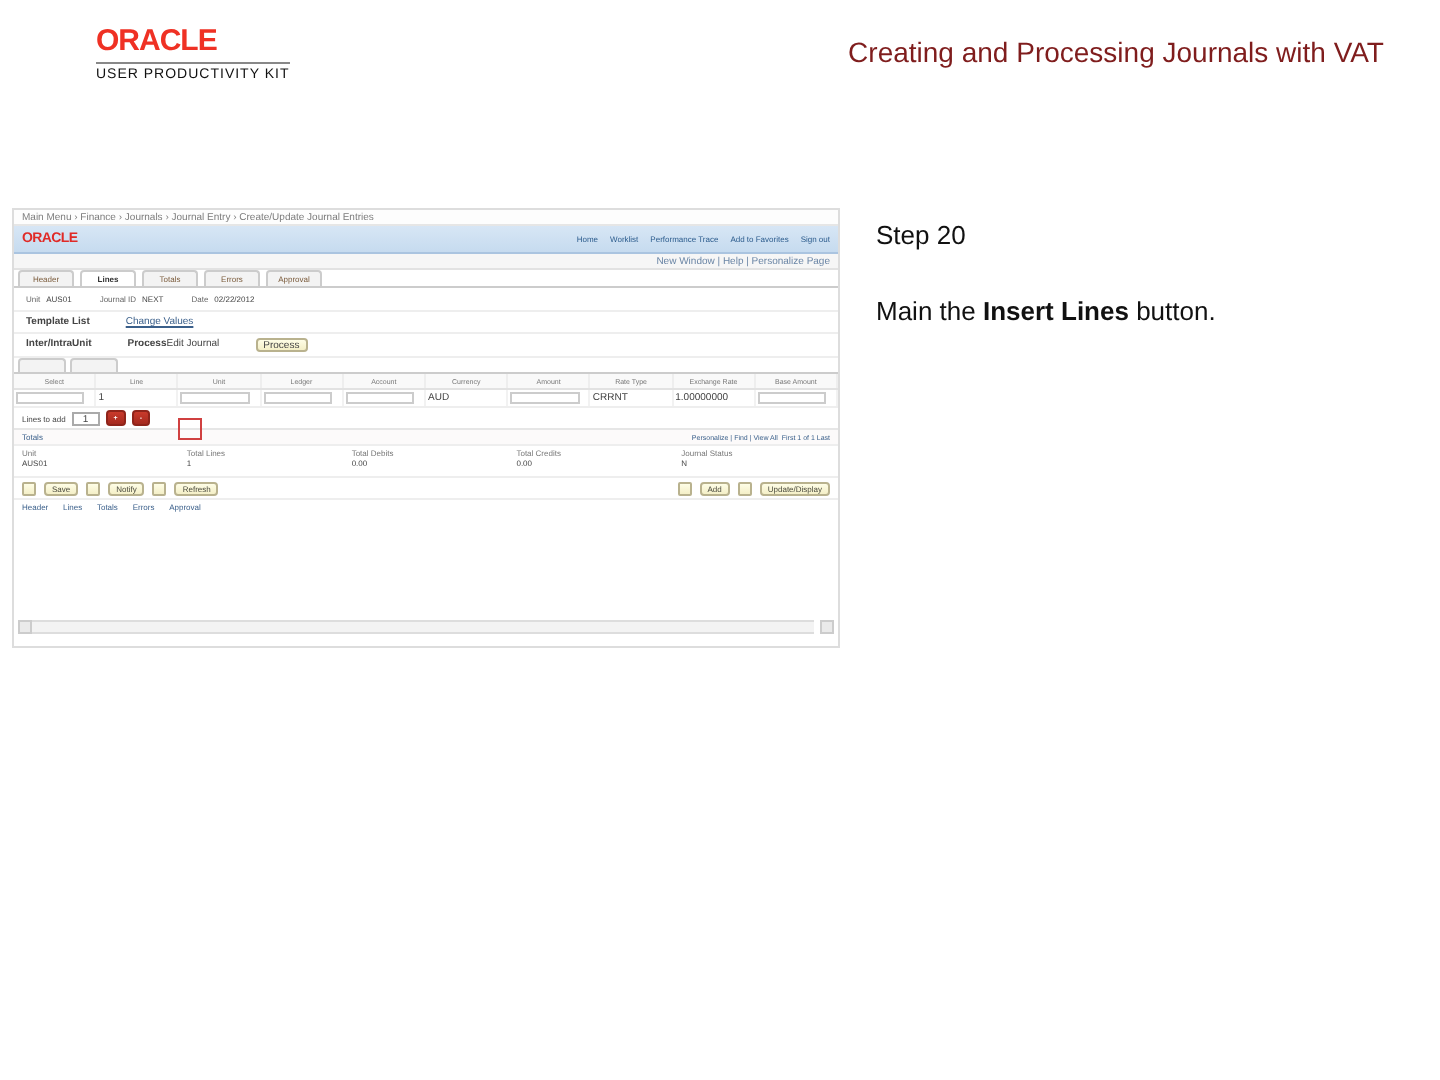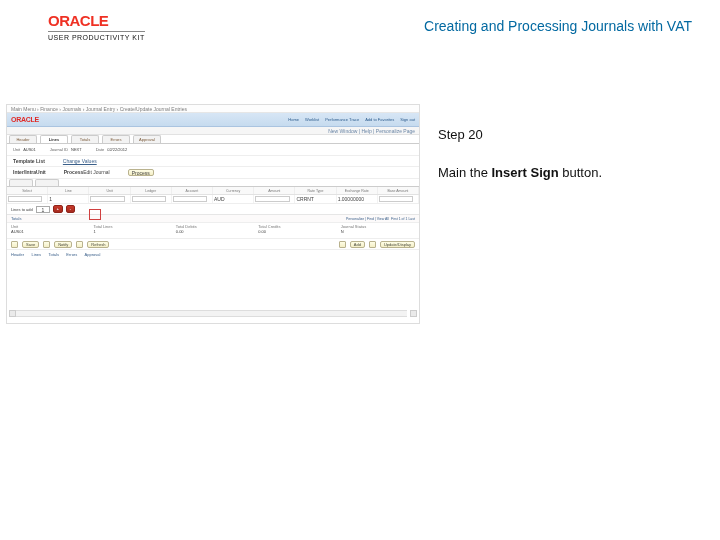--- a/index.html
+++ b/index.html
@@ -31,21 +31,21 @@
   .logo-sub {
     font-size: 7px;
     letter-spacing: 0.5px;
     color: #111;
     border-top: 1px solid #888;
     margin-top: 2px;
     padding-top: 2px;
   }
   .page-title {
     font-size: 14px;
-    color: #0369a1;
+    color: #7f1d1d;
   }
   .content {
     position: absolute;
     top: 104px;
     left: 6px;
     right: 6px;
     bottom: 6px;
     display: flex;
   }
   .screenshot-pane {
@@ -259,21 +259,21 @@
     position: absolute;
     border: 1px solid #d04040;
     pointer-events: none;
   }
   .instructions {
     flex: 1;
     padding: 6px 0 0 18px;
     font-size: 13px;
     color: #111;
   }
-  .step-label { margin-bottom: 22px; margin-top: 17px; }
+  .step-label { margin-bottom: 22px; }
   .instr-text { line-height: 1.35; }
   .instr-text b { font-weight: bold; }
 </style>
 </head>
 <body>
 
 <div class="header">
   <div class="logo-block">
     <div class="logo">ORACLE</div>
     <div class="logo-sub">USER PRODUCTIVITY KIT</div>
@@ -441,17 +441,17 @@
     <div class="sc-empty">
       <div class="arrow"></div>
       <div class="bar"></div>
       <div class="arrow"></div>
     </div>
   </div>
 
   <div class="instructions">
     <div class="step-label">Step 20</div>
     <div class="instr-text">
-      <span>Main the </span><b>Insert Sign</b><span> button.</span>
+      <span>Main the </span><b>Insert Lines</b><span> button.</span>
     </div>
   </div>
 
 </div>
 
 </body></html>

